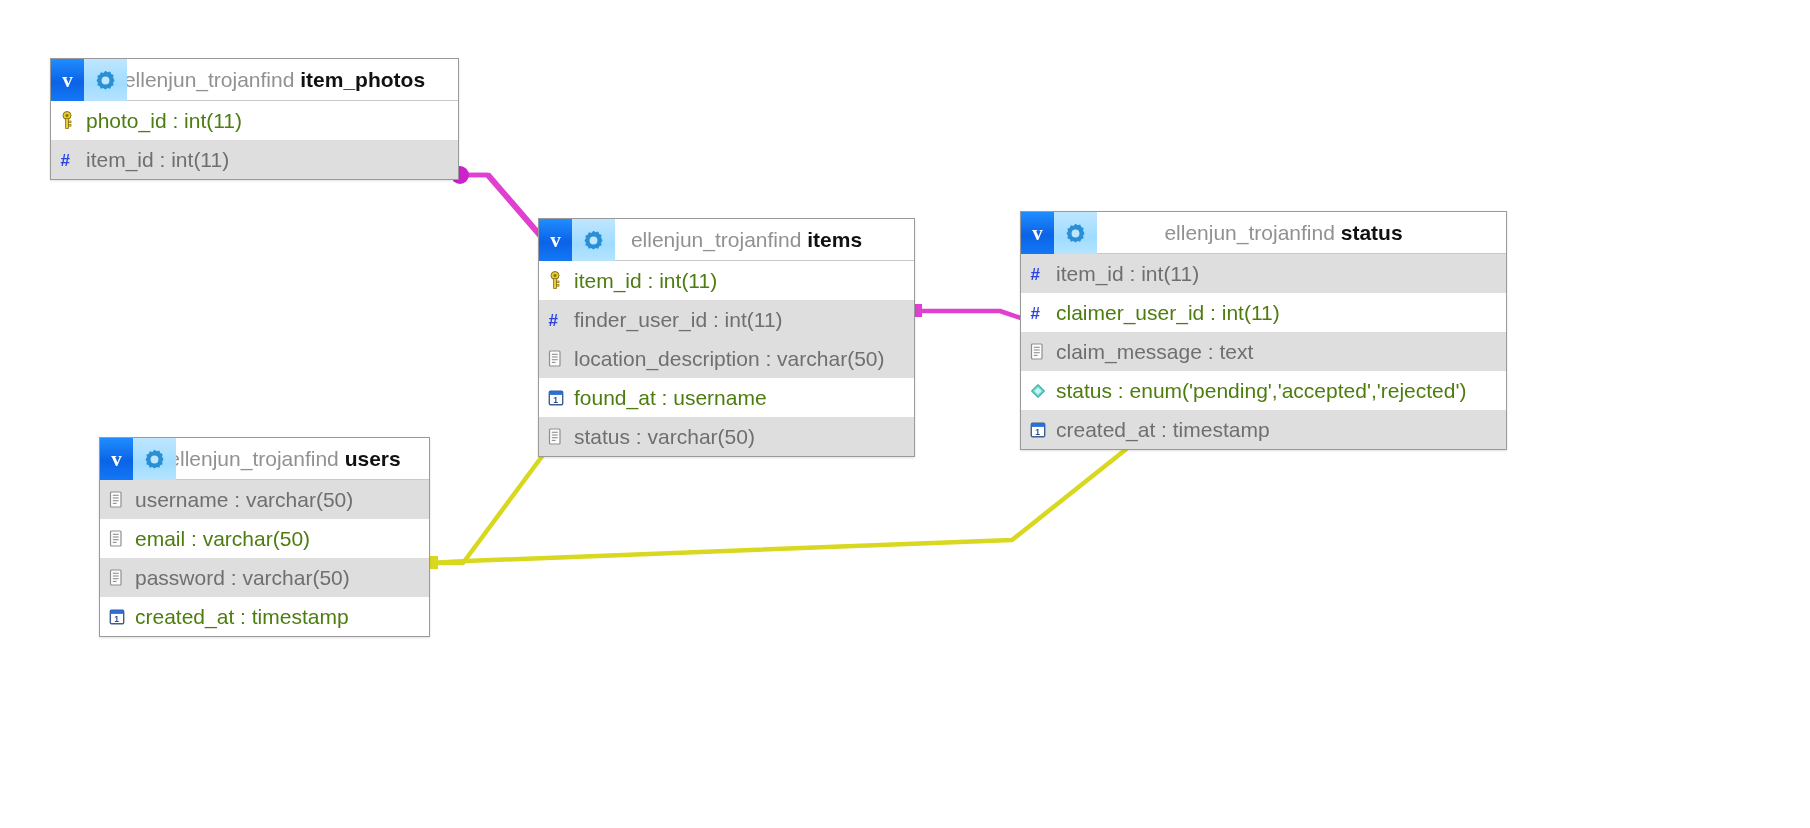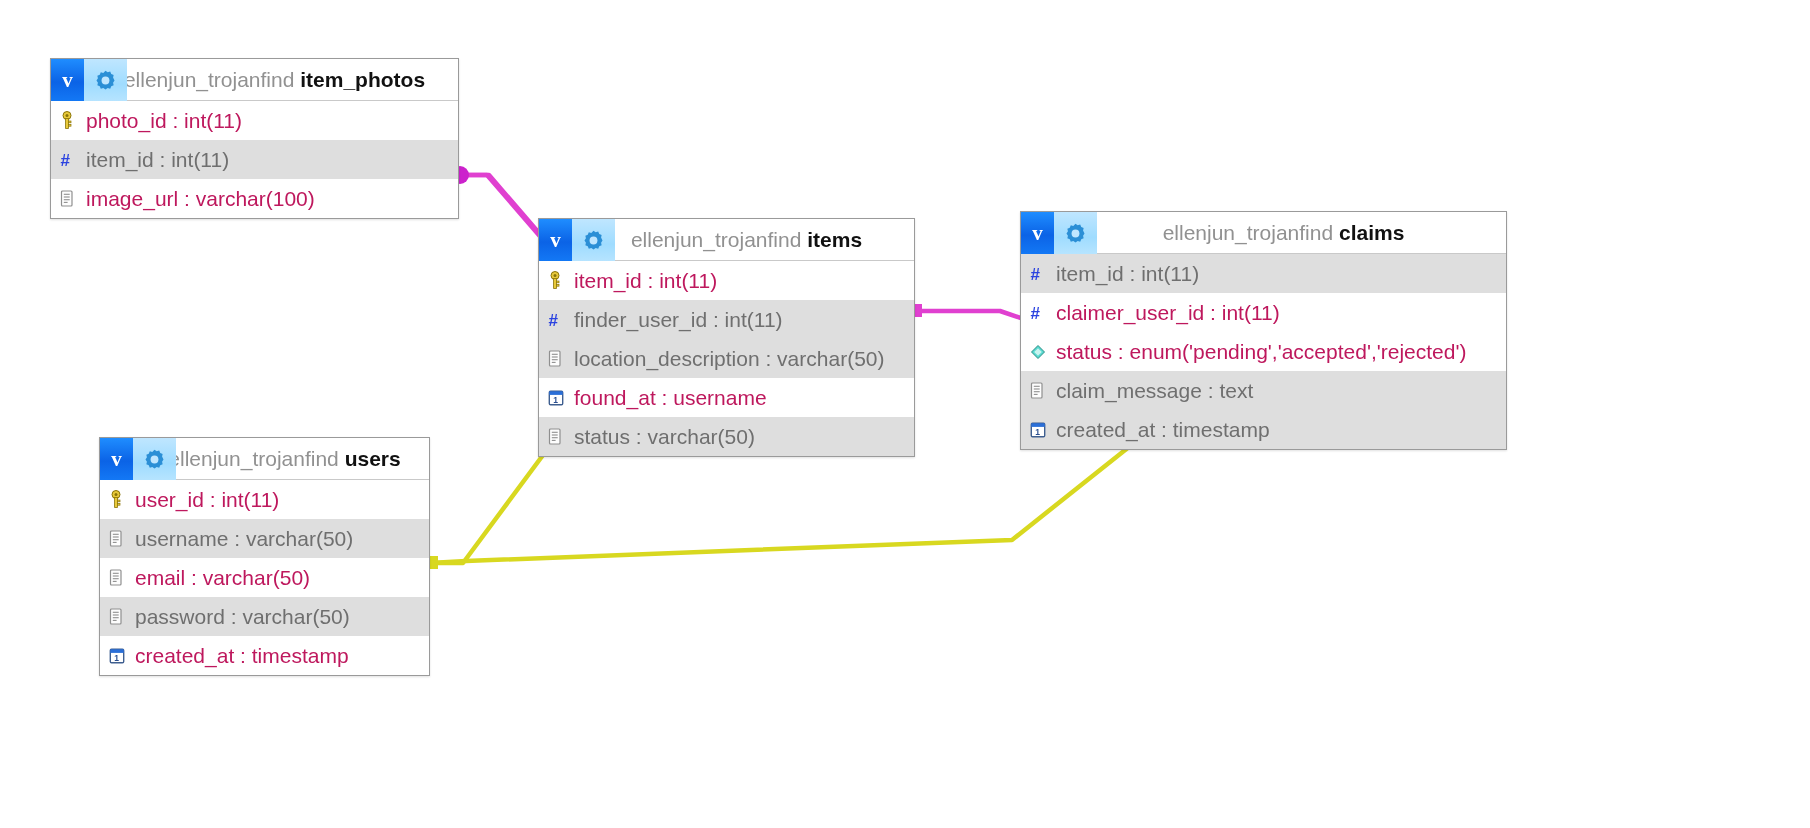--- a/index.html
+++ b/index.html
@@ -62,21 +62,21 @@
     height:39px;
     display:flex;
     align-items:center;
     padding-left:9px;
     font-size:21px;
     white-space:nowrap;
     box-sizing:border-box;
   }
   .col-row.odd{background:#ffffff;}
   .col-row.even{background:#dedede;}
-  .col-row .cname{color:#be185d;}
+  .col-row .cname{color:#4d7c0f;}
   .col-row.even .cname{color:#6f6f6f;}
   .col-icon{
     width:26px;min-width:26px;height:22px;
     display:flex;align-items:center;justify-content:flex-start;
   }
 
   
   .ico{display:block;}
 </style>
 </head>
@@ -144,32 +144,20 @@
 
     <div class="col-row even">
       <span class="col-icon">
         <svg class="ico" width="17" height="18" viewBox="0 0 17 18">
           <text x="0.5" y="14.5" font-family="Liberation Sans, sans-serif" font-size="17" font-weight="bold" fill="#2b43e0">#</text>
         </svg>
       </span>
       <span class="cname">item_id : int(11)</span>
     </div>
 
-    <div class="col-row odd">
-      <span class="col-icon">
-        <svg class="ico" width="14" height="17" viewBox="0 0 14 17">
-          <rect x="1.5" y="1" width="10.5" height="15" rx="1" fill="#fdfdfd" stroke="#8f8f8f" stroke-width="1.2"></rect>
-          <line x1="3.8" y1="4.3" x2="9.7" y2="4.3" stroke="#8f8f8f" stroke-width="1.1"></line>
-          <line x1="3.8" y1="7" x2="9.7" y2="7" stroke="#8f8f8f" stroke-width="1.1"></line>
-          <line x1="3.8" y1="9.7" x2="9.7" y2="9.7" stroke="#8f8f8f" stroke-width="1.1"></line>
-          <line x1="3.8" y1="12.4" x2="7.6" y2="12.4" stroke="#8f8f8f" stroke-width="1.1"></line>
-        </svg>
-      </span>
-      <span class="cname">image_url : varchar(100)</span>
-    </div>
   </div>
 
   <div class="table-box" id="tbl-items" style="left:538px;top:218px;width:377px;">
     <div class="tbl-header">
       <div class="hdr-badges">
         <div class="badge-v">v</div>
         <div class="badge-gear">
           <svg class="ico" width="23" height="23" viewBox="0 0 24 24">
             <path d="M12 1.8l2.3 1.5 2.6-.6 1.1 2.5 2.5 1.1-.6 2.6L21.4 12l-1.5 2.3.6 2.6-2.5 1.1-1.1 2.5-2.6-.6L12 21.4l-2.3-1.5-2.6.6-1.1-2.5-2.5-1.1.6-2.6L2.6 12l1.5-2.3-.6-2.6 2.5-1.1 1.1-2.5 2.6.6z" fill="#2b8fd6"></path>
             <circle cx="12" cy="12" r="4.1" fill="#bfe6ff"></circle>
@@ -251,64 +239,64 @@
         <div class="badge-v">v</div>
         <div class="badge-gear">
           <svg class="ico" width="23" height="23" viewBox="0 0 24 24">
             <path d="M12 1.8l2.3 1.5 2.6-.6 1.1 2.5 2.5 1.1-.6 2.6L21.4 12l-1.5 2.3.6 2.6-2.5 1.1-1.1 2.5-2.6-.6L12 21.4l-2.3-1.5-2.6.6-1.1-2.5-2.5-1.1.6-2.6L2.6 12l1.5-2.3-.6-2.6 2.5-1.1 1.1-2.5 2.6.6z" fill="#2b8fd6"></path>
             <circle cx="12" cy="12" r="4.1" fill="#bfe6ff"></circle>
           </svg>
         </div>
       </div>
       <div class="hdr-title">
         <span class="schema">ellenjun_trojanfind</span> 
-        <span class="tname">claims</span>
+        <span class="tname">status</span>
       </div>
     </div>
 
 
     <div class="col-row even">
       <span class="col-icon">
         <svg class="ico" width="17" height="18" viewBox="0 0 17 18">
           <text x="0.5" y="14.5" font-family="Liberation Sans, sans-serif" font-size="17" font-weight="bold" fill="#2b43e0">#</text>
         </svg>
       </span>
       <span class="cname">item_id : int(11)</span>
     </div>
 
     <div class="col-row odd">
       <span class="col-icon">
         <svg class="ico" width="17" height="18" viewBox="0 0 17 18">
           <text x="0.5" y="14.5" font-family="Liberation Sans, sans-serif" font-size="17" font-weight="bold" fill="#2b43e0">#</text>
         </svg>
       </span>
       <span class="cname">claimer_user_id : int(11)</span>
+    </div>
+
+    <div class="col-row even">
+      <span class="col-icon">
+        <svg class="ico" width="14" height="17" viewBox="0 0 14 17">
+          <rect x="1.5" y="1" width="10.5" height="15" rx="1" fill="#fdfdfd" stroke="#8f8f8f" stroke-width="1.2"></rect>
+          <line x1="3.8" y1="4.3" x2="9.7" y2="4.3" stroke="#8f8f8f" stroke-width="1.1"></line>
+          <line x1="3.8" y1="7" x2="9.7" y2="7" stroke="#8f8f8f" stroke-width="1.1"></line>
+          <line x1="3.8" y1="9.7" x2="9.7" y2="9.7" stroke="#8f8f8f" stroke-width="1.1"></line>
+          <line x1="3.8" y1="12.4" x2="7.6" y2="12.4" stroke="#8f8f8f" stroke-width="1.1"></line>
+        </svg>
+      </span>
+      <span class="cname">claim_message : text</span>
     </div>
 
     <div class="col-row odd">
       <span class="col-icon">
         <svg class="ico" width="16" height="16" viewBox="0 0 16 16">
           <polygon points="8,1.5 14.5,8 8,14.5 1.5,8" fill="#57d9cf" stroke="#2f8f88" stroke-width="1"></polygon>
           <polygon points="8,4.2 11.8,8 8,11.8 4.2,8" fill="#c9f4f0"></polygon>
         </svg>
       </span>
       <span class="cname">status : enum('pending','accepted','rejected')</span>
-    </div>
-
-    <div class="col-row even">
-      <span class="col-icon">
-        <svg class="ico" width="14" height="17" viewBox="0 0 14 17">
-          <rect x="1.5" y="1" width="10.5" height="15" rx="1" fill="#fdfdfd" stroke="#8f8f8f" stroke-width="1.2"></rect>
-          <line x1="3.8" y1="4.3" x2="9.7" y2="4.3" stroke="#8f8f8f" stroke-width="1.1"></line>
-          <line x1="3.8" y1="7" x2="9.7" y2="7" stroke="#8f8f8f" stroke-width="1.1"></line>
-          <line x1="3.8" y1="9.7" x2="9.7" y2="9.7" stroke="#8f8f8f" stroke-width="1.1"></line>
-          <line x1="3.8" y1="12.4" x2="7.6" y2="12.4" stroke="#8f8f8f" stroke-width="1.1"></line>
-        </svg>
-      </span>
-      <span class="cname">claim_message : text</span>
     </div>
 
     <div class="col-row even">
       <span class="col-icon">
         <svg class="ico" width="16" height="16" viewBox="0 0 16 16">
           <rect x="1.3" y="1.3" width="13.4" height="13.4" rx="1.2" fill="#ffffff" stroke="#3f5f90" stroke-width="1.4"></rect>
           <rect x="1.3" y="1.3" width="13.4" height="3.6" fill="#2b6fd8"></rect>
           <text x="5.2" y="12.8" font-family="Liberation Sans, sans-serif" font-size="8.5" font-weight="bold" fill="#2b4f8f">1</text>
         </svg>
       </span>
@@ -326,32 +314,20 @@
             <circle cx="12" cy="12" r="4.1" fill="#bfe6ff"></circle>
           </svg>
         </div>
       </div>
       <div class="hdr-title">
         <span class="schema">ellenjun_trojanfind</span> 
         <span class="tname">users</span>
       </div>
     </div>
 
-    <div class="col-row odd">
-      <span class="col-icon">
-        <svg class="ico" width="14" height="19" viewBox="0 0 14 19">
-          <circle cx="7" cy="4.5" r="4" fill="#e8c93a" stroke="#8a7408" stroke-width="1"></circle>
-          <circle cx="7" cy="4.5" r="1.5" fill="#8a7408"></circle>
-          <rect x="5.6" y="7.5" width="2.8" height="10" fill="#e8c93a" stroke="#8a7408" stroke-width=".8"></rect>
-          <rect x="8.4" y="10" width="2.6" height="1.8" fill="#e8c93a" stroke="#8a7408" stroke-width=".7"></rect>
-          <rect x="8.4" y="13.4" width="2.6" height="1.8" fill="#e8c93a" stroke="#8a7408" stroke-width=".7"></rect>
-        </svg>
-      </span>
-      <span class="cname">user_id : int(11)</span>
-    </div>
 
     <div class="col-row even">
       <span class="col-icon">
         <svg class="ico" width="14" height="17" viewBox="0 0 14 17">
           <rect x="1.5" y="1" width="10.5" height="15" rx="1" fill="#fdfdfd" stroke="#8f8f8f" stroke-width="1.2"></rect>
           <line x1="3.8" y1="4.3" x2="9.7" y2="4.3" stroke="#8f8f8f" stroke-width="1.1"></line>
           <line x1="3.8" y1="7" x2="9.7" y2="7" stroke="#8f8f8f" stroke-width="1.1"></line>
           <line x1="3.8" y1="9.7" x2="9.7" y2="9.7" stroke="#8f8f8f" stroke-width="1.1"></line>
           <line x1="3.8" y1="12.4" x2="7.6" y2="12.4" stroke="#8f8f8f" stroke-width="1.1"></line>
         </svg>

